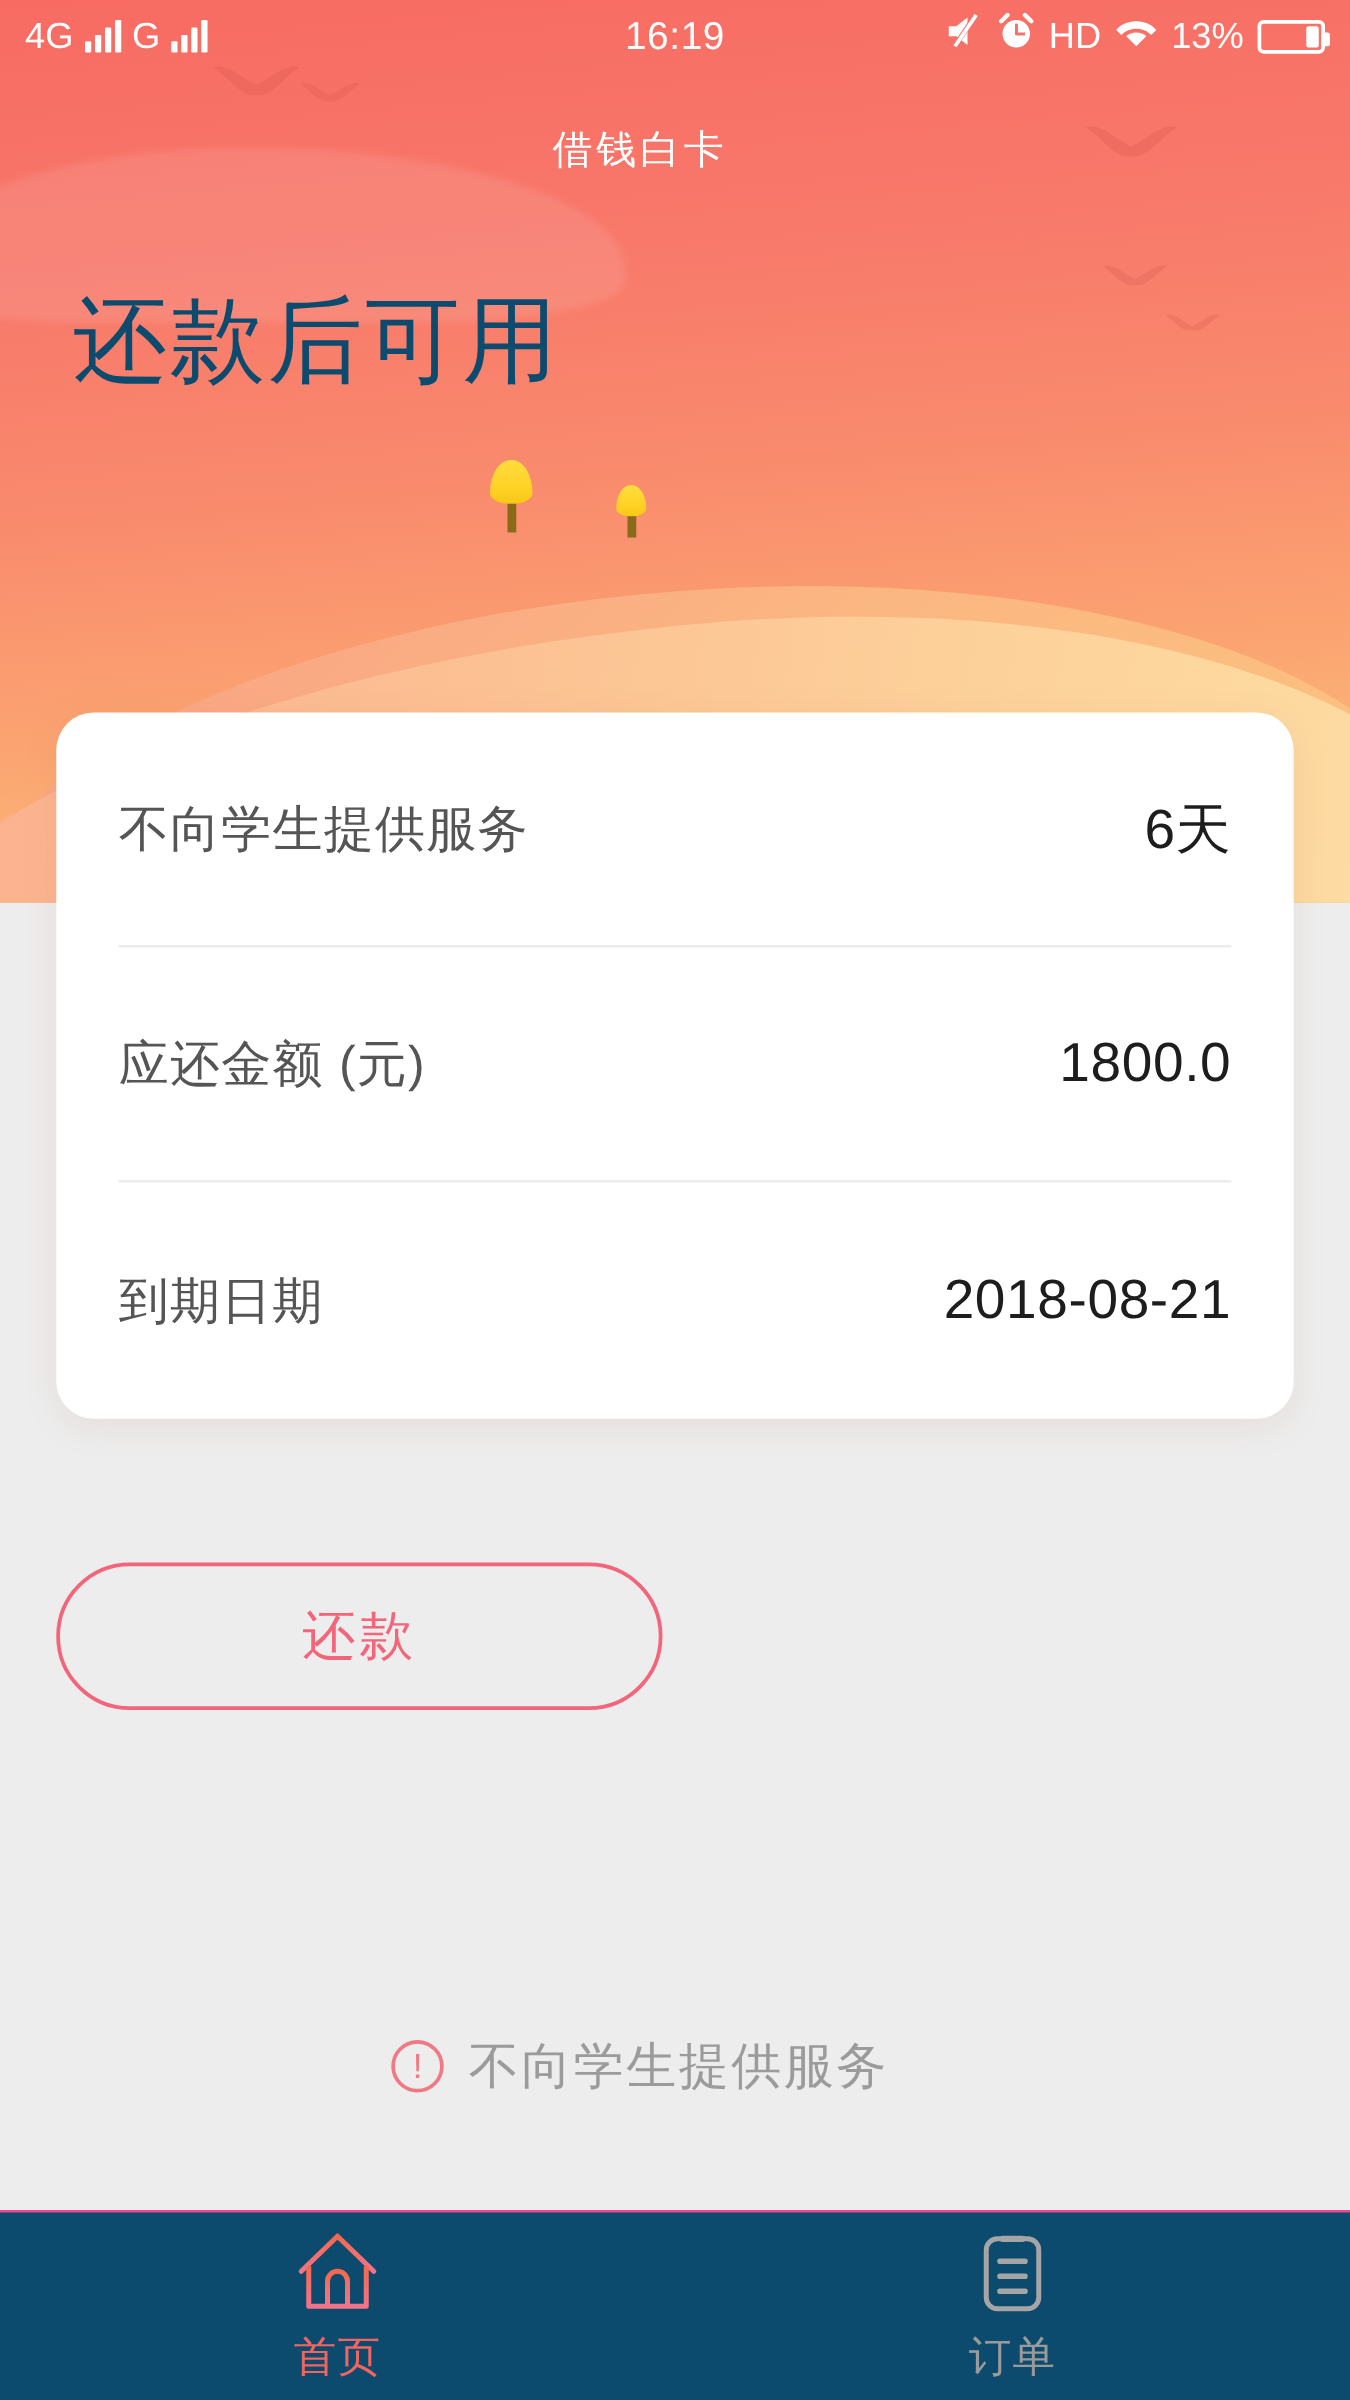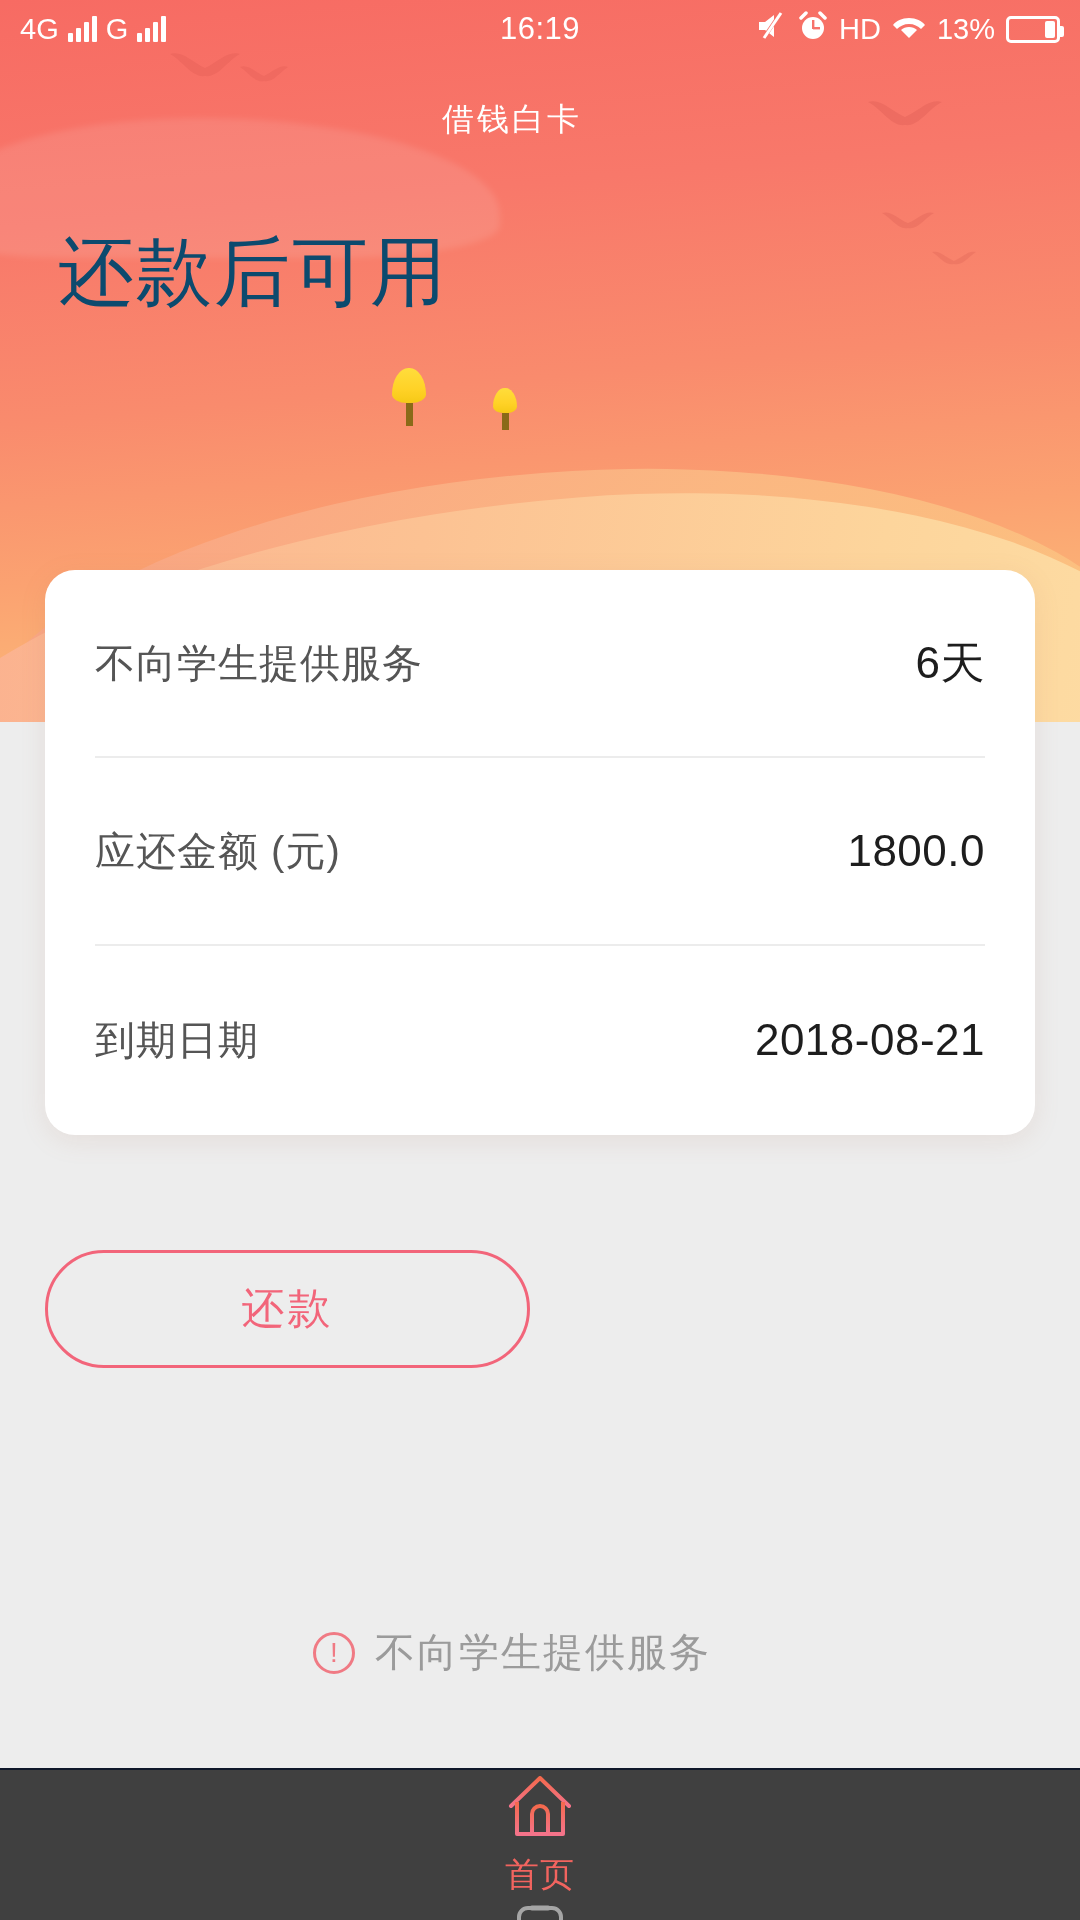--- a/index.html
+++ b/index.html
@@ -126,22 +126,22 @@
   .notice-icon {
     width:42px; height:42px; border:3px solid #f07a84; border-radius:50%;
     display:flex; align-items:center; justify-content:center;
     color:#f07a84; font-size:28px; line-height:1;
   }
   .notice-text { font-size:40px; color:#9b9b9b; letter-spacing:2px; }
 
   
   .tabbar {
     position:absolute; left:0; bottom:0; width:1080px; height:152px;
-    background:#404040; border-top:2px solid #0f172a;
-    display:flex; z-index:20;flex-direction:column;
+    background:#0c4a6e; border-top:2px solid #ec4899;
+    display:flex; z-index:20;
   }
   .tab {
     flex:1; display:flex; flex-direction:column;
     align-items:center; justify-content:center; gap:8px;
   }
   .tab-icon { height:74px; display:flex; align-items:center; justify-content:center; }
   .tab-label { font-size:34px; color:#9a9a9a; letter-spacing:1px; }
   .tab.active .tab-label { color:#f2645f; }
 </style>
 </head>

